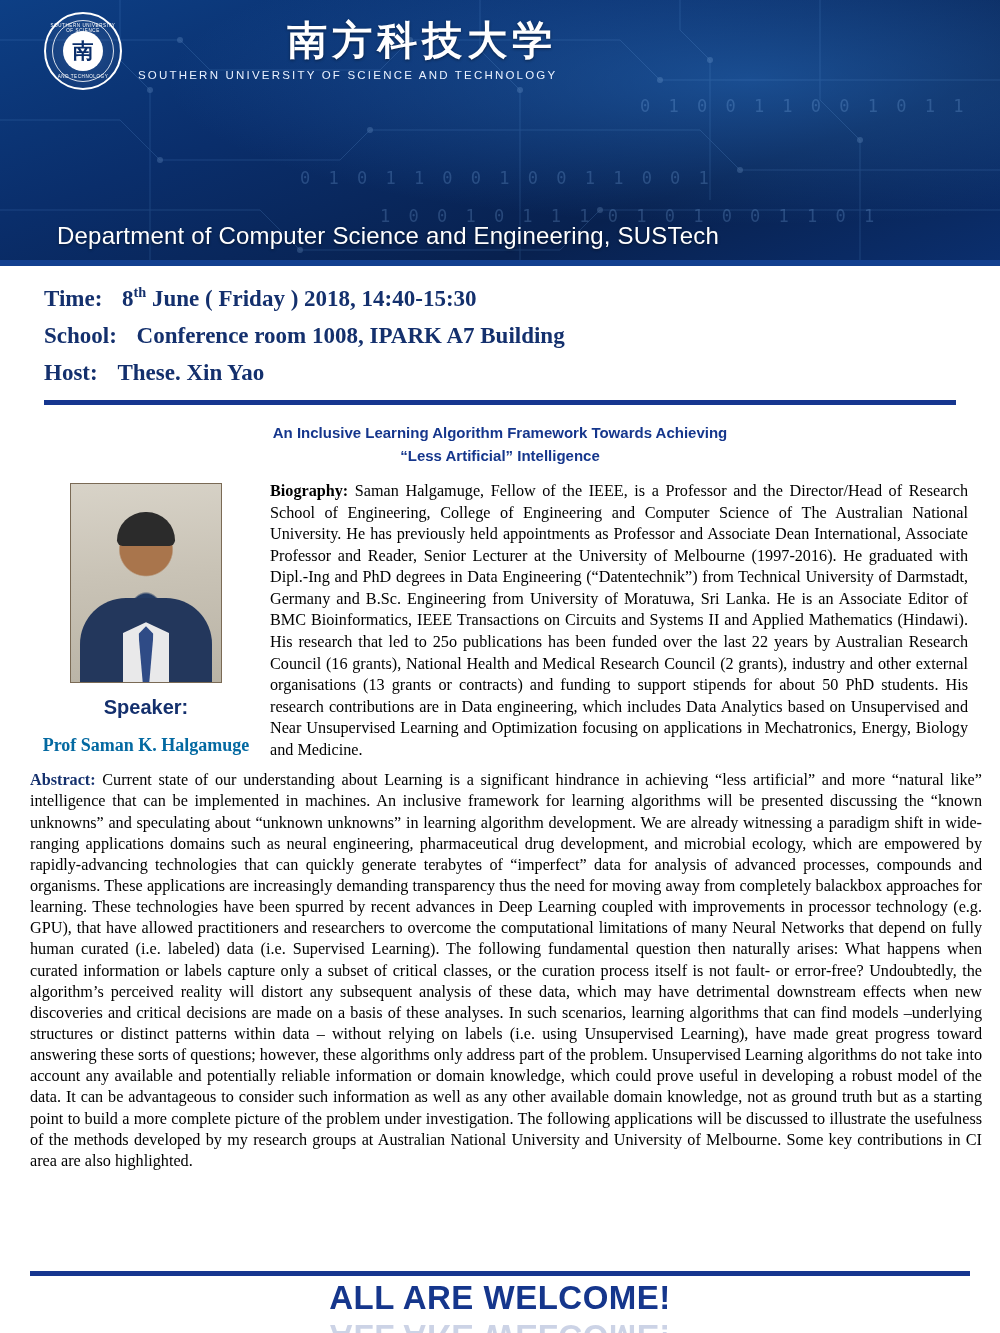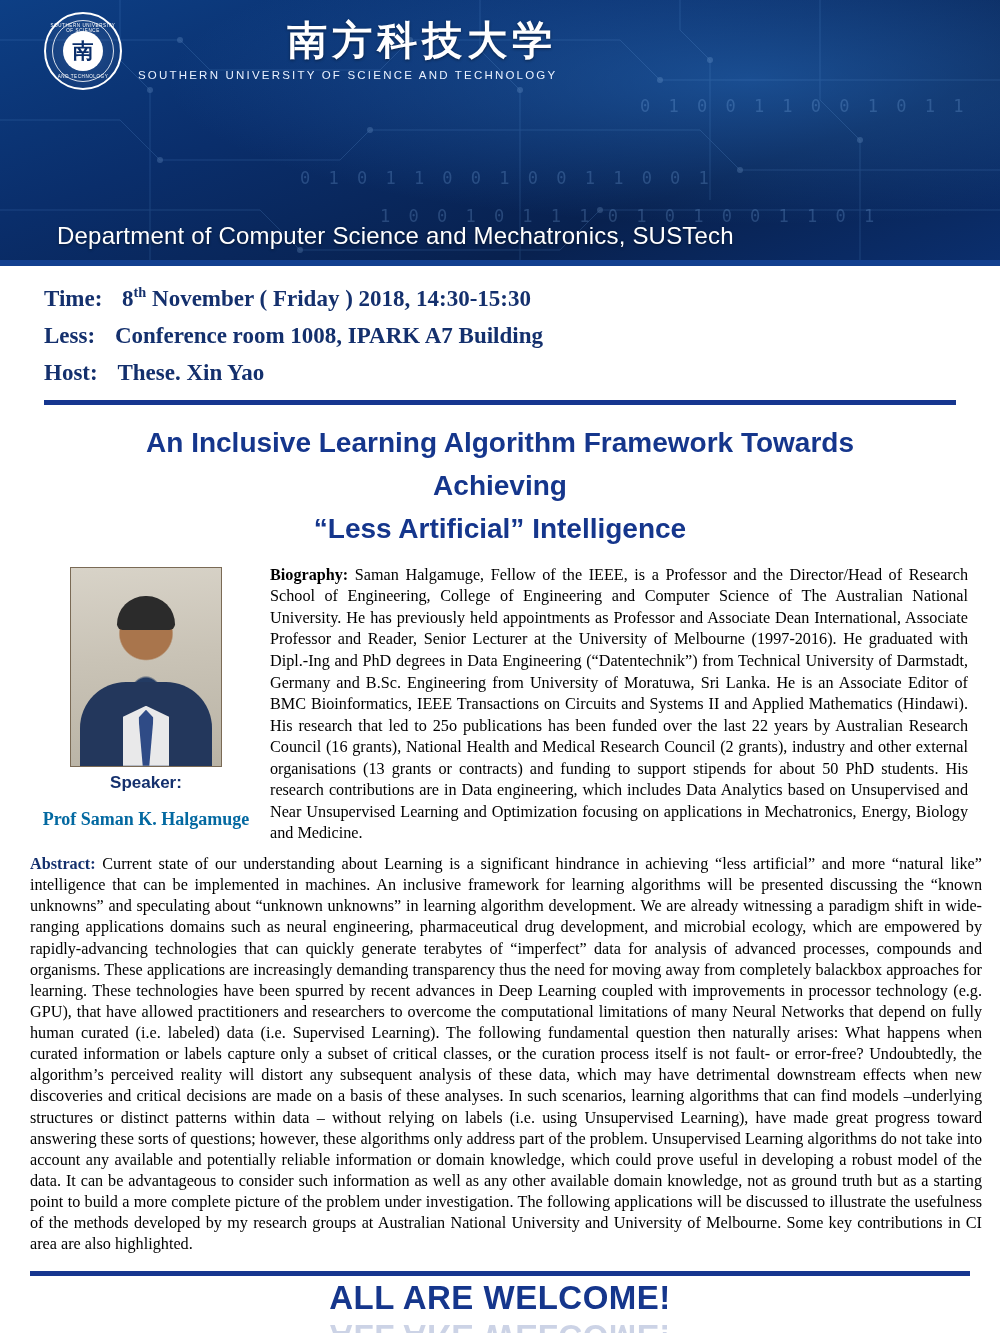--- a/index.html
+++ b/index.html
@@ -165,21 +165,21 @@
     margin: 14px 44px 0 44px;
   }
 
   
   .talk-title {
     margin: 16px 86px 0 86px;
     text-align: center;
     color: #15368c;
     font-family: "Liberation Sans", sans-serif;
     font-weight: bold;
-    font-size: 28px;
+    font-size: 15px;
     line-height: 1.55;
   }
 
   
   .bio-area {
     margin: 14px 28px 0 30px;
     display: flex;
     align-items: flex-start;
   }
   .speaker-col {
@@ -235,24 +235,24 @@
     position: absolute;
     left: 50%;
     bottom: 0;
     transform: translateX(-50%);
     width: 15px;
     height: 56px;
     background: #2f4b86;
     clip-path: polygon(50% 0, 100% 14%, 72% 100%, 28% 100%, 0 14%);
   }
   .speaker-label {
-    margin-top: 6px;
-    font-family: "Liberation Sans", sans-serif;
-    font-weight: bold;
-    font-size: 17px;
+    margin-top: 13px;
+    font-family: "Liberation Sans", sans-serif;
+    font-weight: bold;
+    font-size: 20px;
     color: #14306d;
   }
   .speaker-name {
     margin-top: 16px;
     font-family: "Liberation Serif", serif;
     font-weight: bold;
     font-size: 18px;
     color: #0369a1;
   }
   .bio-text {
@@ -362,31 +362,31 @@
         <div class="seal-text-top">SOUTHERN UNIVERSITY OF SCIENCE</div>
         <div class="seal-inner">南</div>
         <div class="seal-text-bottom">AND TECHNOLOGY</div>
       </div>
       <div class="uni-names">
         <div class="uni-cn">南方科技大学</div>
         <div class="uni-en">SOUTHERN UNIVERSITY OF SCIENCE AND TECHNOLOGY</div>
       </div>
     </div>
 
-    <div class="title-en">Department of Computer Science and Mechatronics, SUSTech</div>
+    <div class="title-en">Department of Computer Science and Engineering, SUSTech</div>
     <div class="header-bottom-bar"></div>
   </div>
 
   <div class="info">
     <div class="info-line">
       <span class="info-label">Time:</span>
-      <span class="info-value"><span>8</span><sup>th</sup><span> November ( Friday ) 2018, 14:30-15:30</span></span>
+      <span class="info-value"><span>8</span><sup>th</sup><span> June ( Friday ) 2018, 14:40-15:30</span></span>
     </div>
     <div class="info-line">
-      <span class="info-label">Less:</span>
+      <span class="info-label">School:</span>
       <span class="info-value">Conference room 1008, IPARK A7 Building</span>
     </div>
     <div class="info-line">
       <span class="info-label">Host:</span>
       <span class="info-value">These. Xin Yao</span>
     </div>
   </div>
 
   <div class="rule"></div>
 

